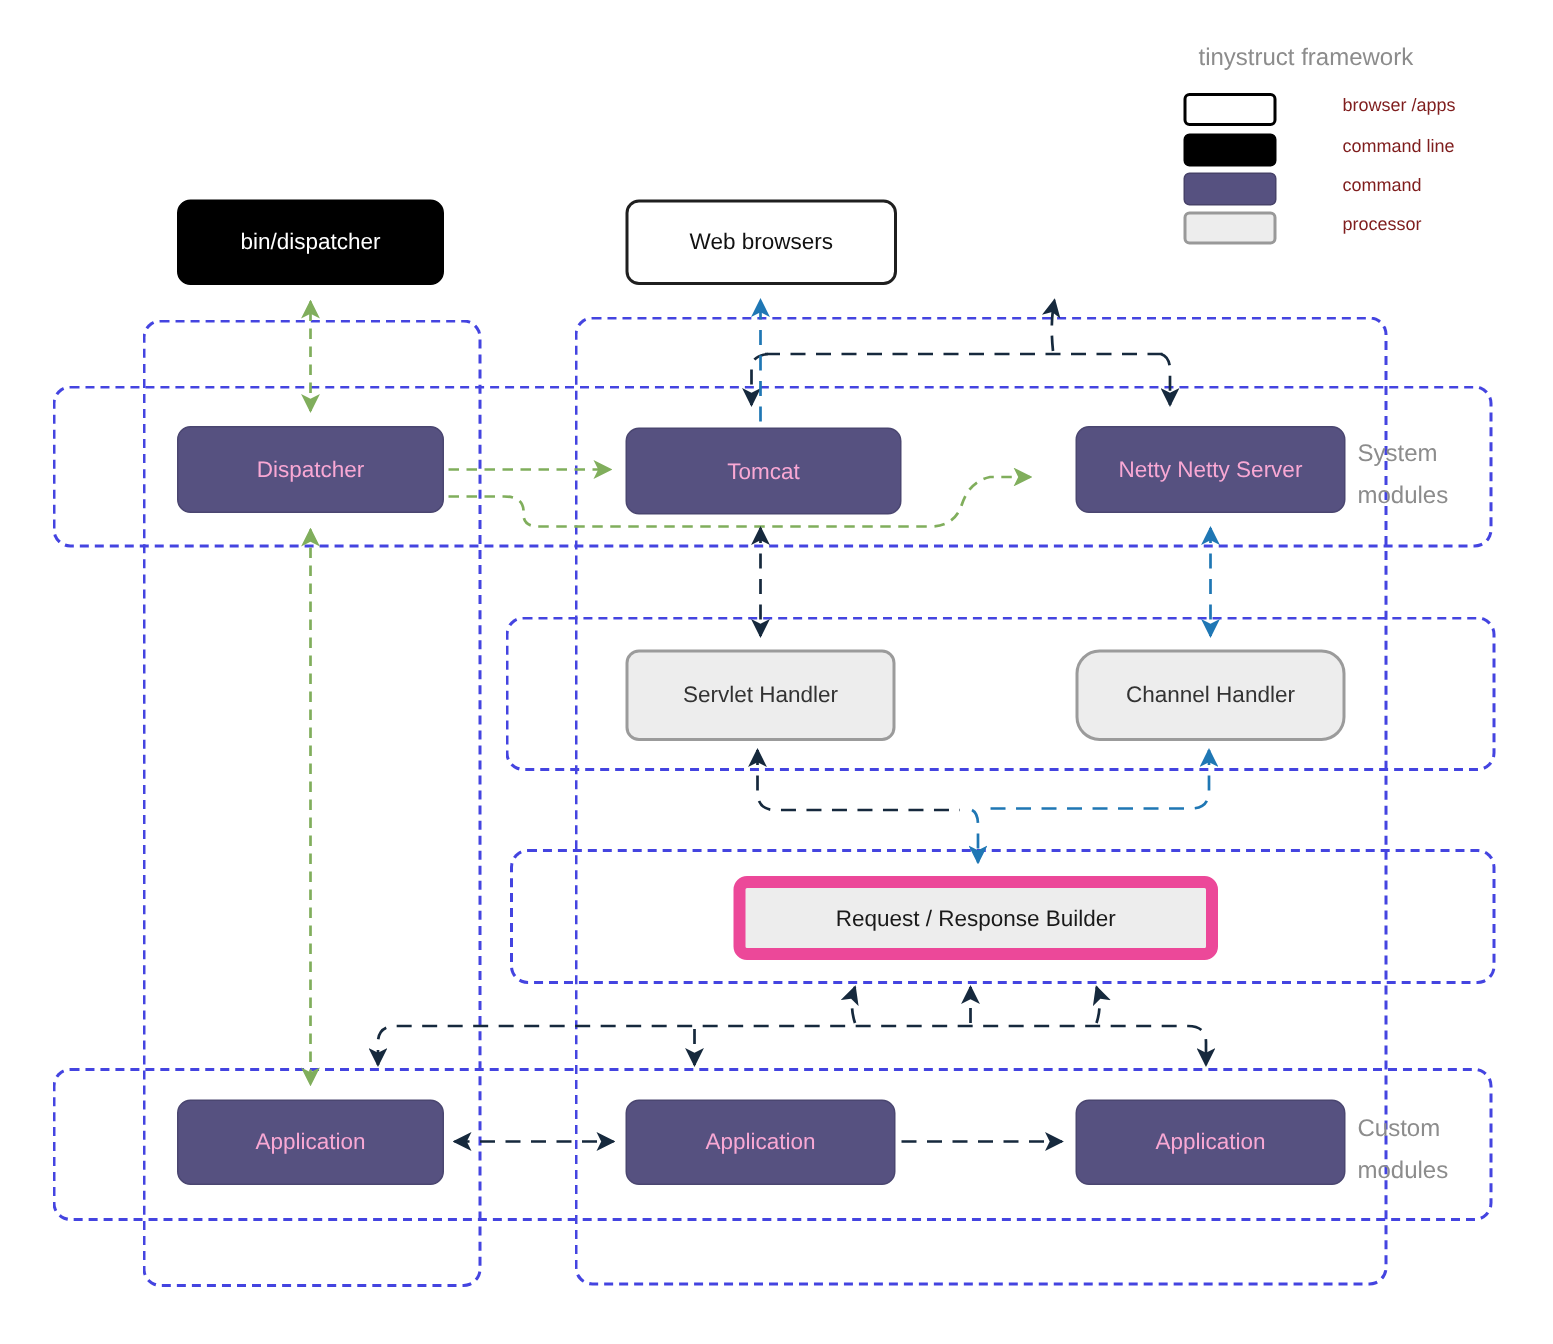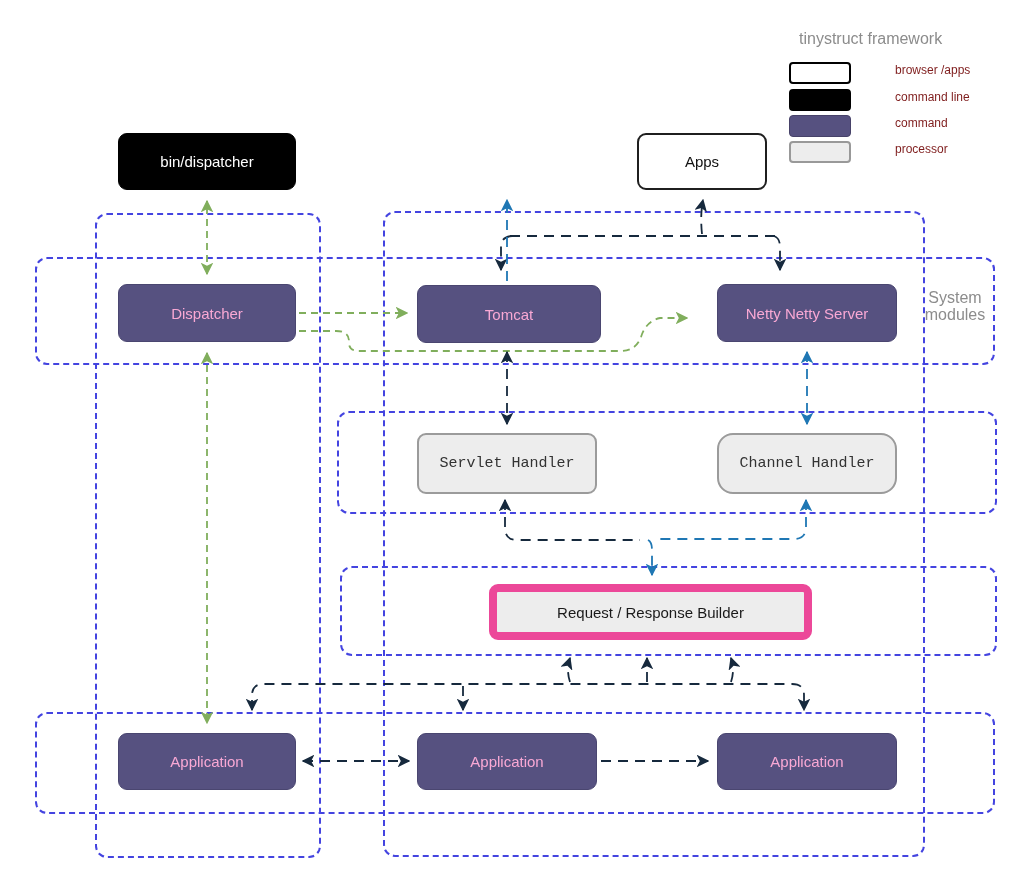--- a/index.html
+++ b/index.html
@@ -3,24 +3,24 @@
 <meta charset="utf-8">
 <style>
   html,body{margin:0;padding:0;background:#ffffff;}
   #canvas{position:relative;width:1035px;height:896px;background:#ffffff;overflow:hidden;
           font-family:"Liberation Sans", sans-serif;}
   .box{position:absolute;display:flex;align-items:center;justify-content:center;
        font-size:15px;border-radius:9px;box-sizing:border-box;}
   .module{background:#565180;color:#f9a8d4;border:1px solid #4a4670;}
   .cmd{background:#000000;color:#ffffff;border:1px solid #000000;}
   .plain{background:#ffffff;color:#111111;border:2px solid #1f1f1f;}
-  .proc{background:#ededed;color:#333333;border:2px solid #9b9b9b;font-family:Liberation Mono, monospace;}
+  .proc{background:#ededed;color:#333333;border:2px solid #9b9b9b;}
   .proc-dark{background:#ededed;color:#1a1a1a;border:8px solid #ec4899;}
   .container-dashed{position:absolute;border:2px dashed #4444e0;border-radius:12px;box-sizing:border-box;}
-  .grouplabel{position:absolute;color:#8c8c8c;font-size:16px;line-height:17px;text-align:center;width:100px;}
+  .grouplabel{position:absolute;color:#8c8c8c;font-size:16px;line-height:28px;width:100px;}
   .legend-title{position:absolute;left:788px;top:30px;color:#8c8c8c;font-size:16px;margin-left:11px;}
   .legend-row{position:absolute;left:789px;height:22px;}
   .swatch{position:absolute;left:0;top:0;width:62px;height:22px;border-radius:4px;box-sizing:border-box;border:2px solid #000000;}
   .swatch.s-proc{border:2px solid #999999;}
   .swatch.s-mod{border:1px solid #474269;}
   .legend-label{position:absolute;left:71px;top:1px;font-size:12px;color:#7f1d1d;white-space:nowrap;margin-left:35px;}
   svg.edges{position:absolute;left:0;top:0;pointer-events:none;}
 </style>
 </head>
 <body>
@@ -28,41 +28,42 @@
 <div id="canvas">
 
   <div class="container-dashed" style="left:95px;top:213px;width:226px;height:645px;"></div>
   <div class="container-dashed" style="left:383px;top:211px;width:542px;height:646px;"></div>
   <div class="container-dashed" style="left:35px;top:257px;width:960px;height:108px;"></div>
   <div class="container-dashed" style="left:337px;top:411px;width:660px;height:103px;"></div>
   <div class="container-dashed" style="left:340px;top:566px;width:657px;height:90px;"></div>
   <div class="container-dashed" style="left:35px;top:712px;width:960px;height:102px;"></div>
 
   <div class="grouplabel" style="left:905px;top:289px;">System modules</div>
+  <div class="grouplabel" style="left:905px;top:739px;">Custom modules</div>
 
   <div class="legend-title">tinystruct framework</div>
   <div class="legend-row" style="top:62px;">
     <div class="swatch" style="background: rgb(255, 255, 255);"></div>
     <div class="legend-label">browser /apps</div>
   </div>
   <div class="legend-row" style="top:89px;">
     <div class="swatch" style="background: rgb(0, 0, 0);"></div>
     <div class="legend-label">command line</div>
   </div>
   <div class="legend-row" style="top:115px;">
     <div class="swatch s-mod" style="background: rgb(86, 81, 128);"></div>
     <div class="legend-label">command</div>
   </div>
   <div class="legend-row" style="top:141px;">
     <div class="swatch s-proc" style="background: rgb(237, 237, 237);"></div>
     <div class="legend-label">processor</div>
   </div>
 
   <div class="box cmd" style="left:118px;top:133px;width:178px;height:57px;">bin/dispatcher</div>
-  <div class="box plain" style="left:637px;top:133px;width:130px;height:57px;">Apps</div>
+  <div class="box plain" style="left:417px;top:133px;width:181px;height:57px;">Web browsers</div>
 
   <div class="box module" style="left:118px;top:284px;width:178px;height:58px;">Dispatcher</div>
   <div class="box module" style="left:417px;top:285px;width:184px;height:58px;">Tomcat</div>
   <div class="box module" style="left:717px;top:284px;width:180px;height:58px;">Netty Netty Server</div>
 
   <div class="box proc" style="left:417px;top:433px;width:180px;height:61px;">Servlet Handler</div>
   <div class="box proc" style="left:717px;top:433px;width:180px;height:61px;border-radius:16px;">Channel Handler</div>
 
   <div class="box proc-dark" style="left:489px;top:584px;width:323px;height:56px;">Request / Response Builder</div>
 

